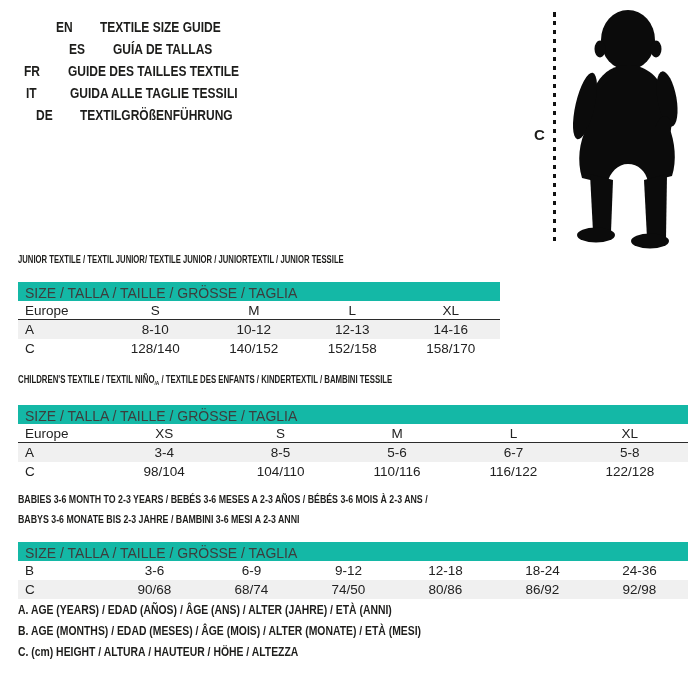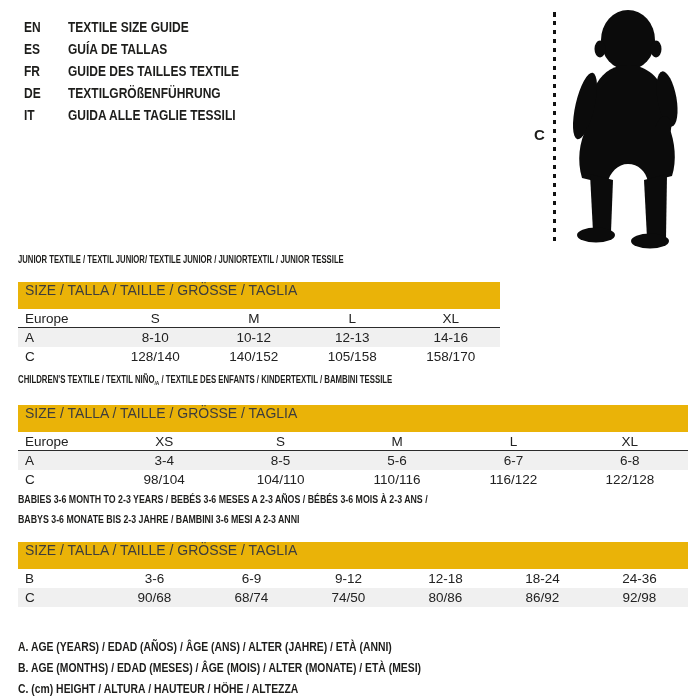--- a/index.html
+++ b/index.html
@@ -6,51 +6,51 @@
   .page {
     position:relative; width:700px; height:700px; background:#ffffff;
     font-family:"Liberation Sans", sans-serif; color:#1d1d1b; overflow:hidden;
   }
   
   .cx { display:inline-block; transform-origin:0 50%; white-space:nowrap; }
   .cx80 { transform:scaleX(0.80); }
 
   
   .lang-list { position:absolute; left:24px; top:15px; }
-  .lang-row { display:flex; height:22px; align-items:center; font-weight:bold; font-size:15px; letter-spacing:0; }
+  .lang-row { display:flex; height:22px; align-items:center; font-weight:bold; font-size:15px; letter-spacing:0;justify-content:center; }
   .lang-code { width:44px; flex:0 0 44px; }
 
   
   .c-label { position:absolute; left:534px; top:126px; font-weight:bold; font-size:15px; }
   .dash-line { position:absolute; left:553px; top:12px; width:3px; height:232px;
     background:repeating-linear-gradient(to bottom,#111 0 4.5px, transparent 4.5px 9px); }
   .baby-svg { position:absolute; left:560px; top:9px; }
 
   
   .sec { position:absolute; left:18px; }
   #sec0 { top:250px; width:482px; }
   #sec1 { top:370px; width:670px; }
   #sec2 { top:490px; width:670px; }
   .tbl-title { font-weight:bold; font-size:10px; line-height:20px; margin-bottom:12px; }
   .tbl-title .line { display:block; transform-origin:0 50%; white-space:nowrap; }
   #sec0 .tbl-title .line { transform:scaleX(0.77); }
   #sec1 .tbl-title .line { transform:scaleX(0.78); }
   #sec2 .tbl-title .line { transform:scaleX(0.88); }
   .sub-seg { font-size:0.62em; vertical-align:-2px; }
 
-  .hdr-bar { background:#eab308; height:27px; display:flex; align-items:flex-start;
+  .hdr-bar { background:#14b8a6; height:19px; display:flex; align-items:flex-end;
     padding-left:7px; box-sizing:border-box; font-size:14px; color:#3d3d3d; }
   .t-row { display:flex; height:19px; align-items:center; font-size:13.5px; box-sizing:border-box; color:#222; }
   .t-row.shaded { background:#f0f0f0; }
   .t-row.underline { border-bottom:1.5px solid #2b2b2b; }
   .t-label { width:88px; flex:0 0 88px; padding-left:7px; box-sizing:border-box; }
   .t-cell { flex:1; text-align:center; }
 
   
-  .footnotes { position:absolute; left:18px; top:636px; font-weight:bold; font-size:13.5px; line-height:21px; }
+  .footnotes { position:absolute; left:18px; top:599px; font-weight:bold; font-size:13.5px; line-height:21px; }
   .footnotes .line { display:block; transform:scaleX(0.77); transform-origin:0 50%; white-space:nowrap; }
 </style>
 </head>
 <body>
 
 <div class="page">
 
   <div class="lang-list">
       <div class="lang-row">
         <span class="lang-code"><span class="cx cx80">EN</span></span>
@@ -58,26 +58,26 @@
       </div>
       <div class="lang-row">
         <span class="lang-code"><span class="cx cx80">ES</span></span>
         <span class="lang-name"><span class="cx cx80">GUÍA DE TALLAS</span></span>
       </div>
       <div class="lang-row">
         <span class="lang-code"><span class="cx cx80">FR</span></span>
         <span class="lang-name"><span class="cx cx80">GUIDE DES TAILLES TEXTILE</span></span>
       </div>
       <div class="lang-row">
+        <span class="lang-code"><span class="cx cx80">IT</span></span>
+        <span class="lang-name"><span class="cx cx80">GUIDA ALLE TAGLIE TESSILI</span></span>
+      </div>
+      <div class="lang-row">
         <span class="lang-code"><span class="cx cx80">DE</span></span>
         <span class="lang-name"><span class="cx cx80">TEXTILGRÖßENFÜHRUNG</span></span>
-      </div>
-      <div class="lang-row">
-        <span class="lang-code"><span class="cx cx80">IT</span></span>
-        <span class="lang-name"><span class="cx cx80">GUIDA ALLE TAGLIE TESSILI</span></span>
       </div>
     </div>
 
   <span class="c-label">C</span>
   <div class="dash-line"></div>
   <svg class="baby-svg" width="134" height="240" viewBox="0 0 134 240" aria-hidden="true">
     <g fill="#0b0b0b">
       <ellipse cx="68" cy="31" rx="27" ry="30"></ellipse>
       <ellipse cx="40" cy="40" rx="5.5" ry="8.5"></ellipse>
       <ellipse cx="96" cy="40" rx="5.5" ry="8.5"></ellipse>
@@ -111,21 +111,21 @@
         <span class="t-label">A</span>
         <span class="t-cell">8-10</span>
         <span class="t-cell">10-12</span>
         <span class="t-cell">12-13</span>
         <span class="t-cell">14-16</span>
       </div>
       <div class="t-row">
         <span class="t-label">C</span>
         <span class="t-cell">128/140</span>
         <span class="t-cell">140/152</span>
-        <span class="t-cell">105/158</span>
+        <span class="t-cell">152/158</span>
         <span class="t-cell">158/170</span>
       </div>
     </section>
   <section class="sec" id="sec1">
       <div class="tbl-title">
         <span class="line"><span>CHILDREN'S TEXTILE / TEXTIL NIÑO</span><span class="sub-seg">/A</span><span> / TEXTILE DES ENFANTS / KINDERTEXTIL / BAMBINI TESSILE</span></span>
       </div>
       <div class="hdr-bar">
         <span class="cx">SIZE / TALLA / TAILLE / GRÖSSE / TAGLIA</span>
       </div>
@@ -136,21 +136,21 @@
         <span class="t-cell">M</span>
         <span class="t-cell">L</span>
         <span class="t-cell">XL</span>
       </div>
       <div class="t-row shaded">
         <span class="t-label">A</span>
         <span class="t-cell">3-4</span>
         <span class="t-cell">8-5</span>
         <span class="t-cell">5-6</span>
         <span class="t-cell">6-7</span>
-        <span class="t-cell">6-8</span>
+        <span class="t-cell">5-8</span>
       </div>
       <div class="t-row">
         <span class="t-label">C</span>
         <span class="t-cell">98/104</span>
         <span class="t-cell">104/110</span>
         <span class="t-cell">110/116</span>
         <span class="t-cell">116/122</span>
         <span class="t-cell">122/128</span>
       </div>
     </section>

